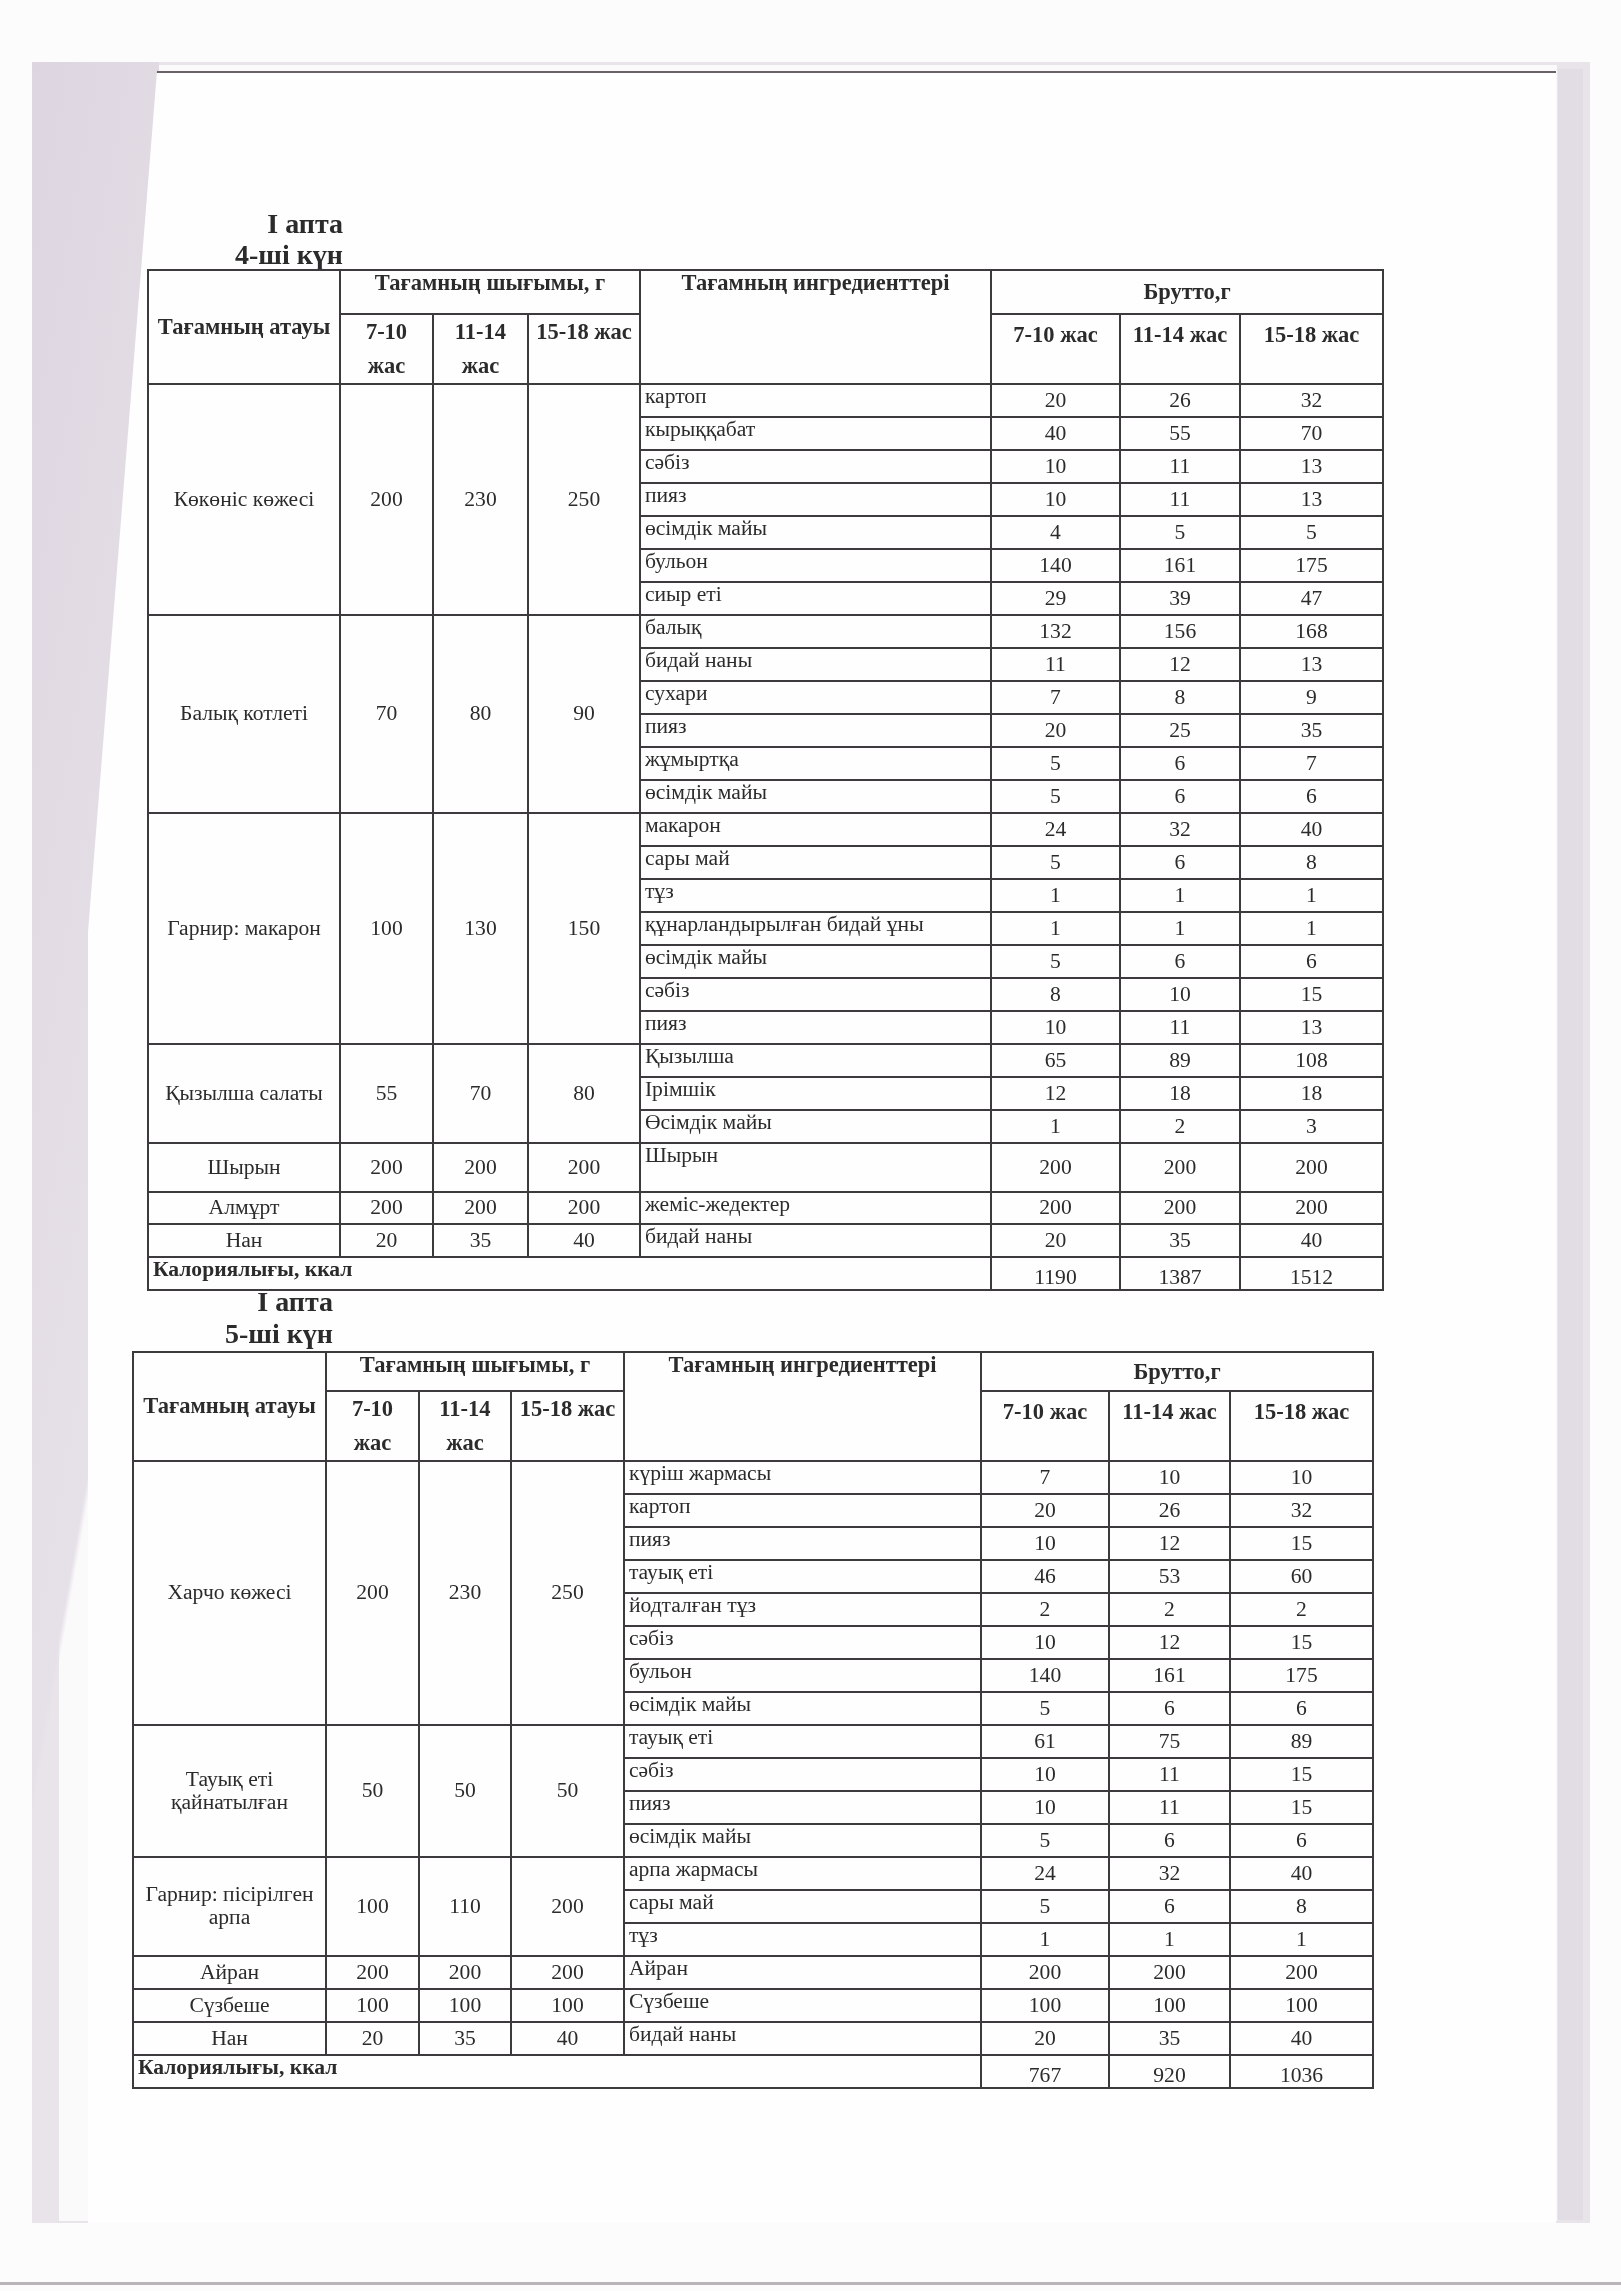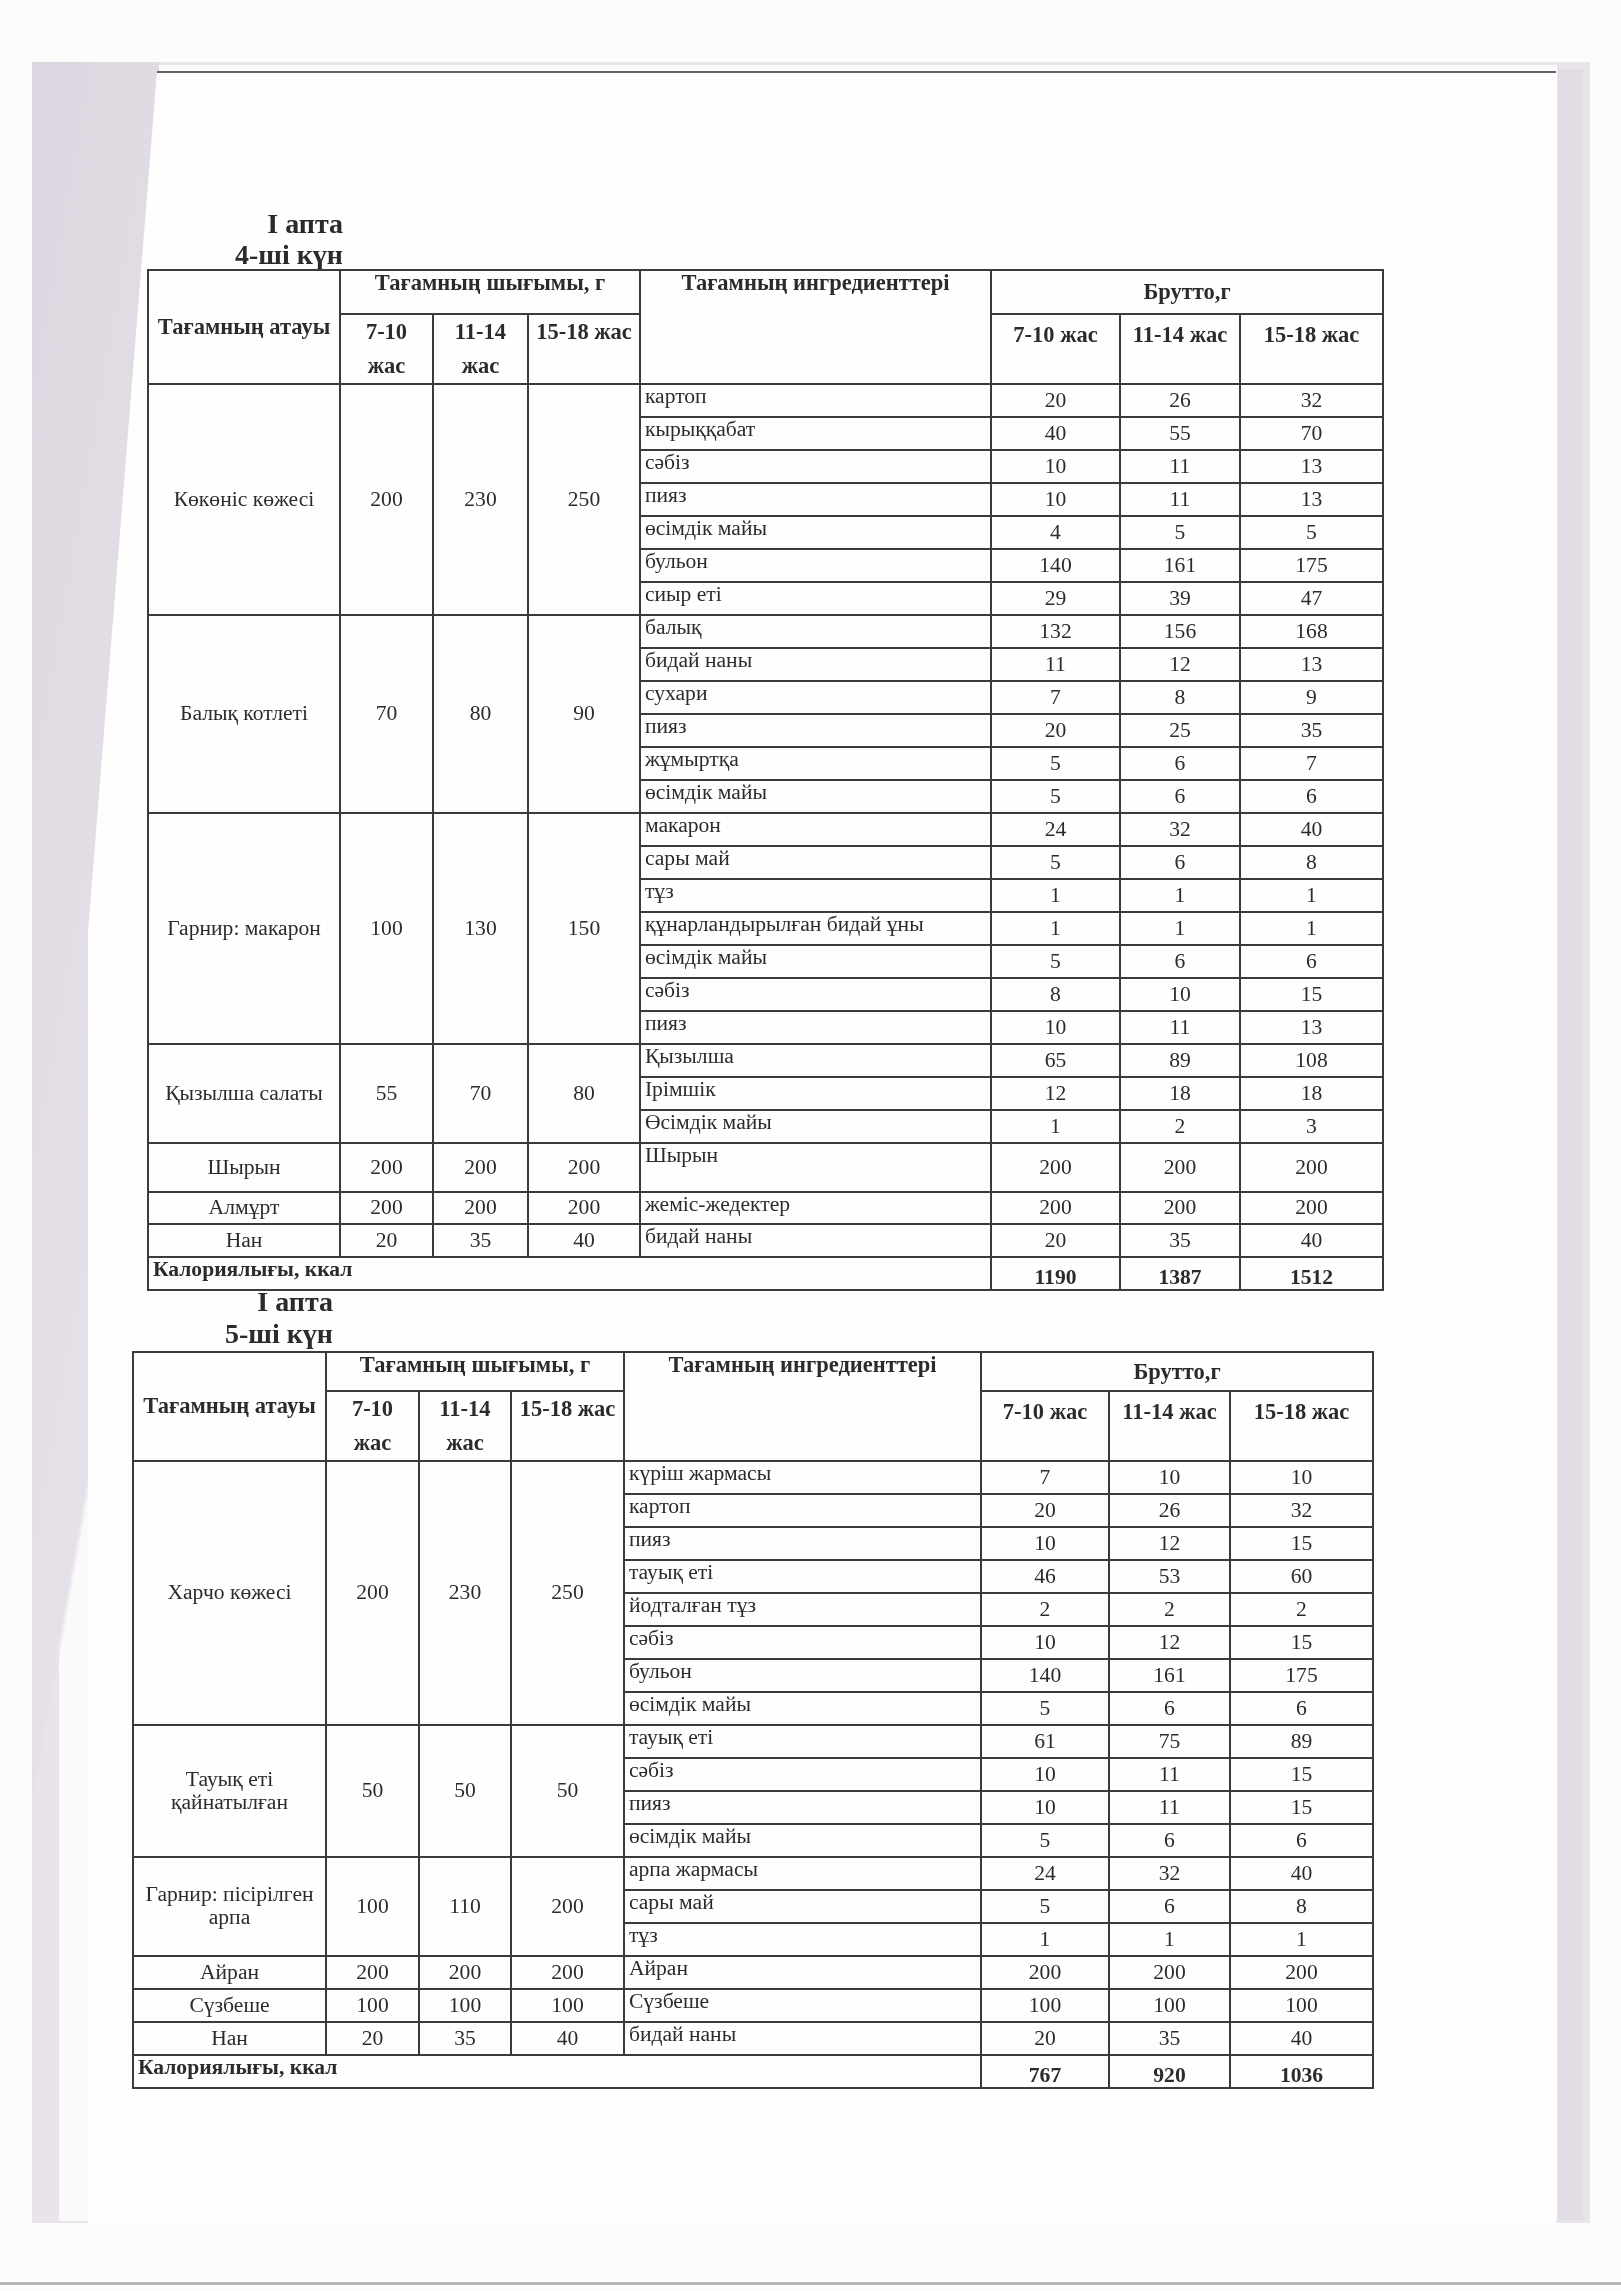--- a/index.html
+++ b/index.html
@@ -24,21 +24,21 @@
   }
   table.menu td, table.menu th {
     border: 2px solid #3d3a3d; padding: 0 3.9px; overflow: hidden; white-space: nowrap;
   }
   table.menu th { font-weight: bold; font-size: 22.5px; vertical-align: top; text-align: center; }
   table.menu th.mid { vertical-align: middle; }
   table.menu td.dish { text-align: center; vertical-align: middle; white-space: normal; border-radius: 14px; }
   table.menu td.num { text-align: center; vertical-align: middle; }
   table.menu td.ing { text-align: left; vertical-align: top; padding-left: 3.9px; }
   table.menu td.calorie-label { font-weight: bold; text-align: left; vertical-align: top; }
-  table.menu td.calorie-val { font-weight: bold; text-align: center; vertical-align: bottom; }
+  table.menu td.calorie-val { font-weight: normal; text-align: center; vertical-align: bottom; }
 </style>
 </head>
 <body>
 
 <div class="scan-backdrop"></div>
 <div class="paper-under"></div>
 <div class="paper-wedge"></div>
 <div class="right-strip"></div>
 <div class="paper"></div>
 <div class="bottom-line"></div>

